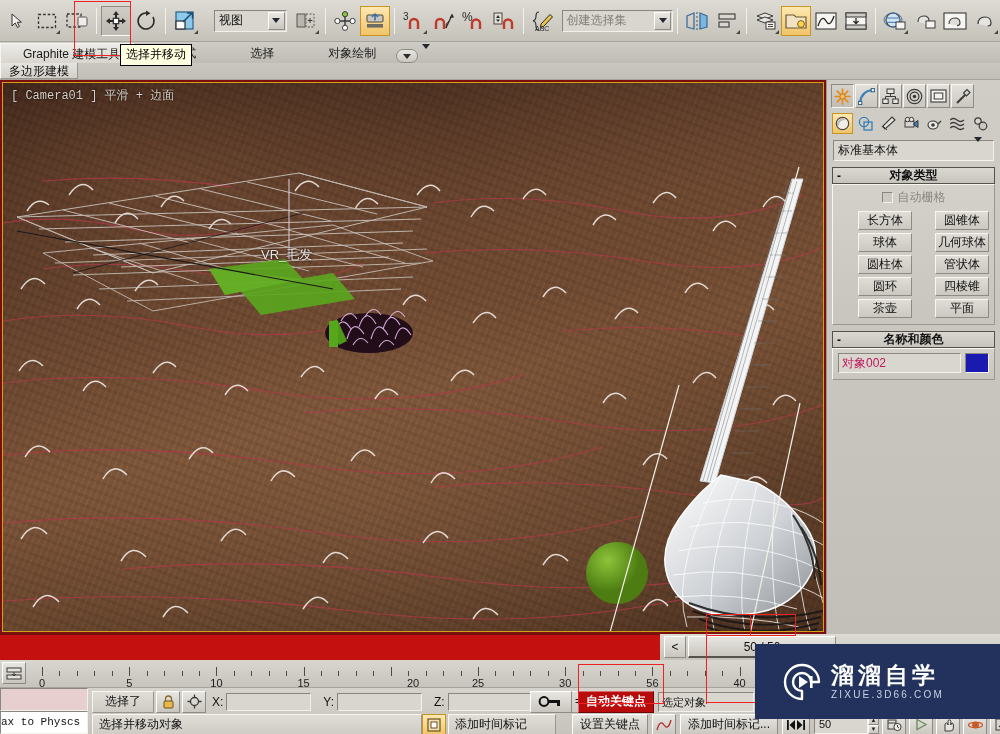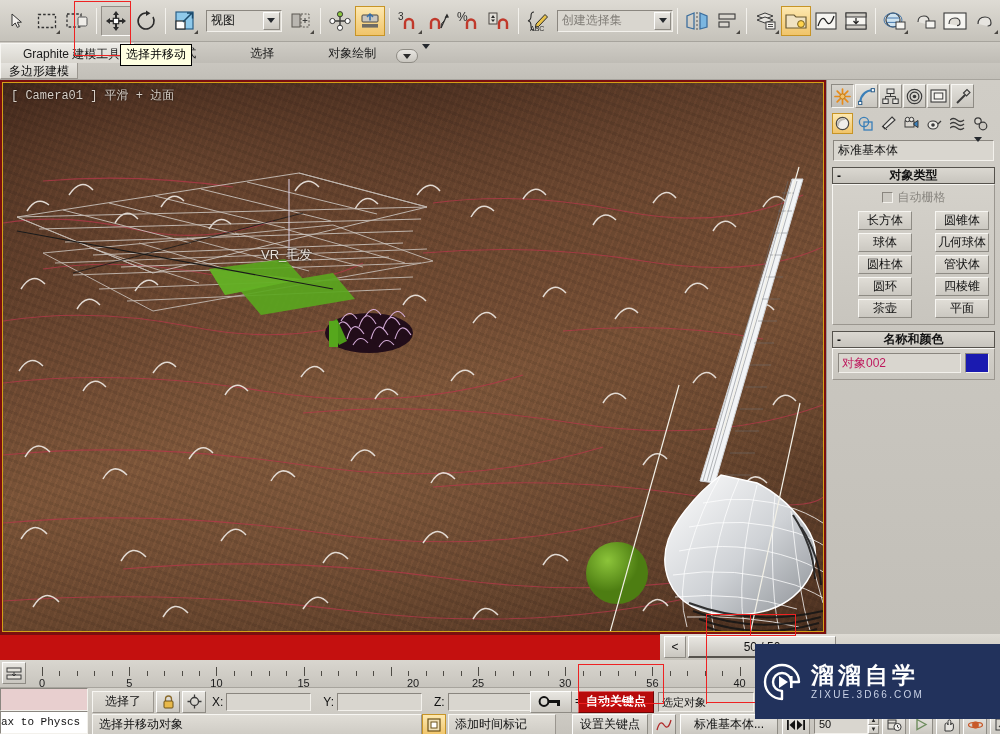--- a/index.html
+++ b/index.html
@@ -283,21 +283,21 @@
   }
   .spinner{ width:11px;height:19px; display:flex;flex-direction:column; }
   .spinner div{ flex:1; background:linear-gradient(#e8e6e1,#c9c6bf);
     border:1px solid; border-color:#fdfdfc #8e8b84 #8e8b84 #fdfdfc;
     display:flex;align-items:center;justify-content:center;font-size:6px;color:#222; }
 
   
   #watermark{
     position:absolute; left:755px; top:644px; width:245px; height:75px;
     background:#22325c; z-index:70;
-    display:flex; align-items:center; gap:10px; padding-left:8px;
+    display:flex; align-items:center; gap:10px; padding-left:28px;
   }
   #wm-text{ display:flex; flex-direction:column; }
   #wm-main{ color:#ffffff; font-size:23px; letter-spacing:4px; font-weight:bold; line-height:26px;}
   #wm-sub{ color:#c9d2e6; font-size:10px; letter-spacing:2.2px; line-height:14px;}
   #wm-logo{ width:38px;height:38px; position:relative; }
 </style>
 </head>
 <body>
 
 <div id="app">
@@ -346,21 +346,21 @@
     <div class="sep"></div>
     <div class="tb-btn">
       <svg width="22" height="22" viewBox="0 0 22 22">
         <rect x="2" y="2" width="17" height="17" fill="#8fc9ea" stroke="#2b5f86" stroke-width="1.2"></rect>
         <rect x="2" y="11" width="9" height="8" fill="#ffffff" stroke="#2b2b2b" stroke-width="1.2"></rect>
         <path d="M9 12 L18 3 M13 3 H18.5 V8.5" fill="none" stroke="#1b4a6b" stroke-width="1.5"></path>
       </svg>
       <span class="corner"></span>
     </div>
 
-    <div class="tb-combo" style="width:78px;margin-left:6px;">
+    <div class="tb-combo" style="width:78px;margin-left:14px;">
       <span>视图</span>
       <span class="arrow-box">
           <i class="caret-dn"></i>
         </span>
     </div>
 
     <div class="tb-btn" style="margin-left:4px;">
       <svg width="20" height="18" viewBox="0 0 20 18">
         <rect x="1" y="2" width="8" height="13" fill="#b9b6b0" stroke="#5a5751" stroke-width="1"></rect>
         <rect x="10" y="2" width="8" height="13" fill="none" stroke="#5a5751" stroke-width="1" stroke-dasharray="2 1.6"></rect>
@@ -1023,21 +1023,21 @@
       <div class="st-panel" style="width:330px;">选择并移动对象</div>
     </div>
 
     <div class="st-row" style="left:572px;top:23px;">
       <div class="sb-btn" style="width:76px;justify-content:center;">设置关键点</div>
       <div class="sb-iconbtn" style="margin-left:4px;">
         <svg width="16" height="14" viewBox="0 0 16 14">
           <path d="M1 12 Q4 1 8 7 T15 2" fill="none" stroke="#b02a2a" stroke-width="1.3"></path>
         </svg>
       </div>
-      <div class="sb-btn" style="width:98px;margin-left:4px;justify-content:center;">标准基本体...</div>
+      <div class="sb-btn" style="width:98px;margin-left:4px;justify-content:center;">添加时间标记...</div>
       <div class="sb-iconbtn" style="width:28px;margin-left:4px;">
         <svg width="20" height="12" viewBox="0 0 20 12">
           <rect x="1" y="1" width="1.8" height="10" fill="#111"></rect>
           <path d="M9 1 L3.5 6 L9 11 Z" fill="#111"></path>
           <path d="M11 1 L16.5 6 L11 11 Z" fill="#111"></path>
           <rect x="17.2" y="1" width="1.8" height="10" fill="#111"></rect>
         </svg>
       </div>
       <div class="anim-field" style="margin-left:4px;">50</div>
       <div class="spinner">

